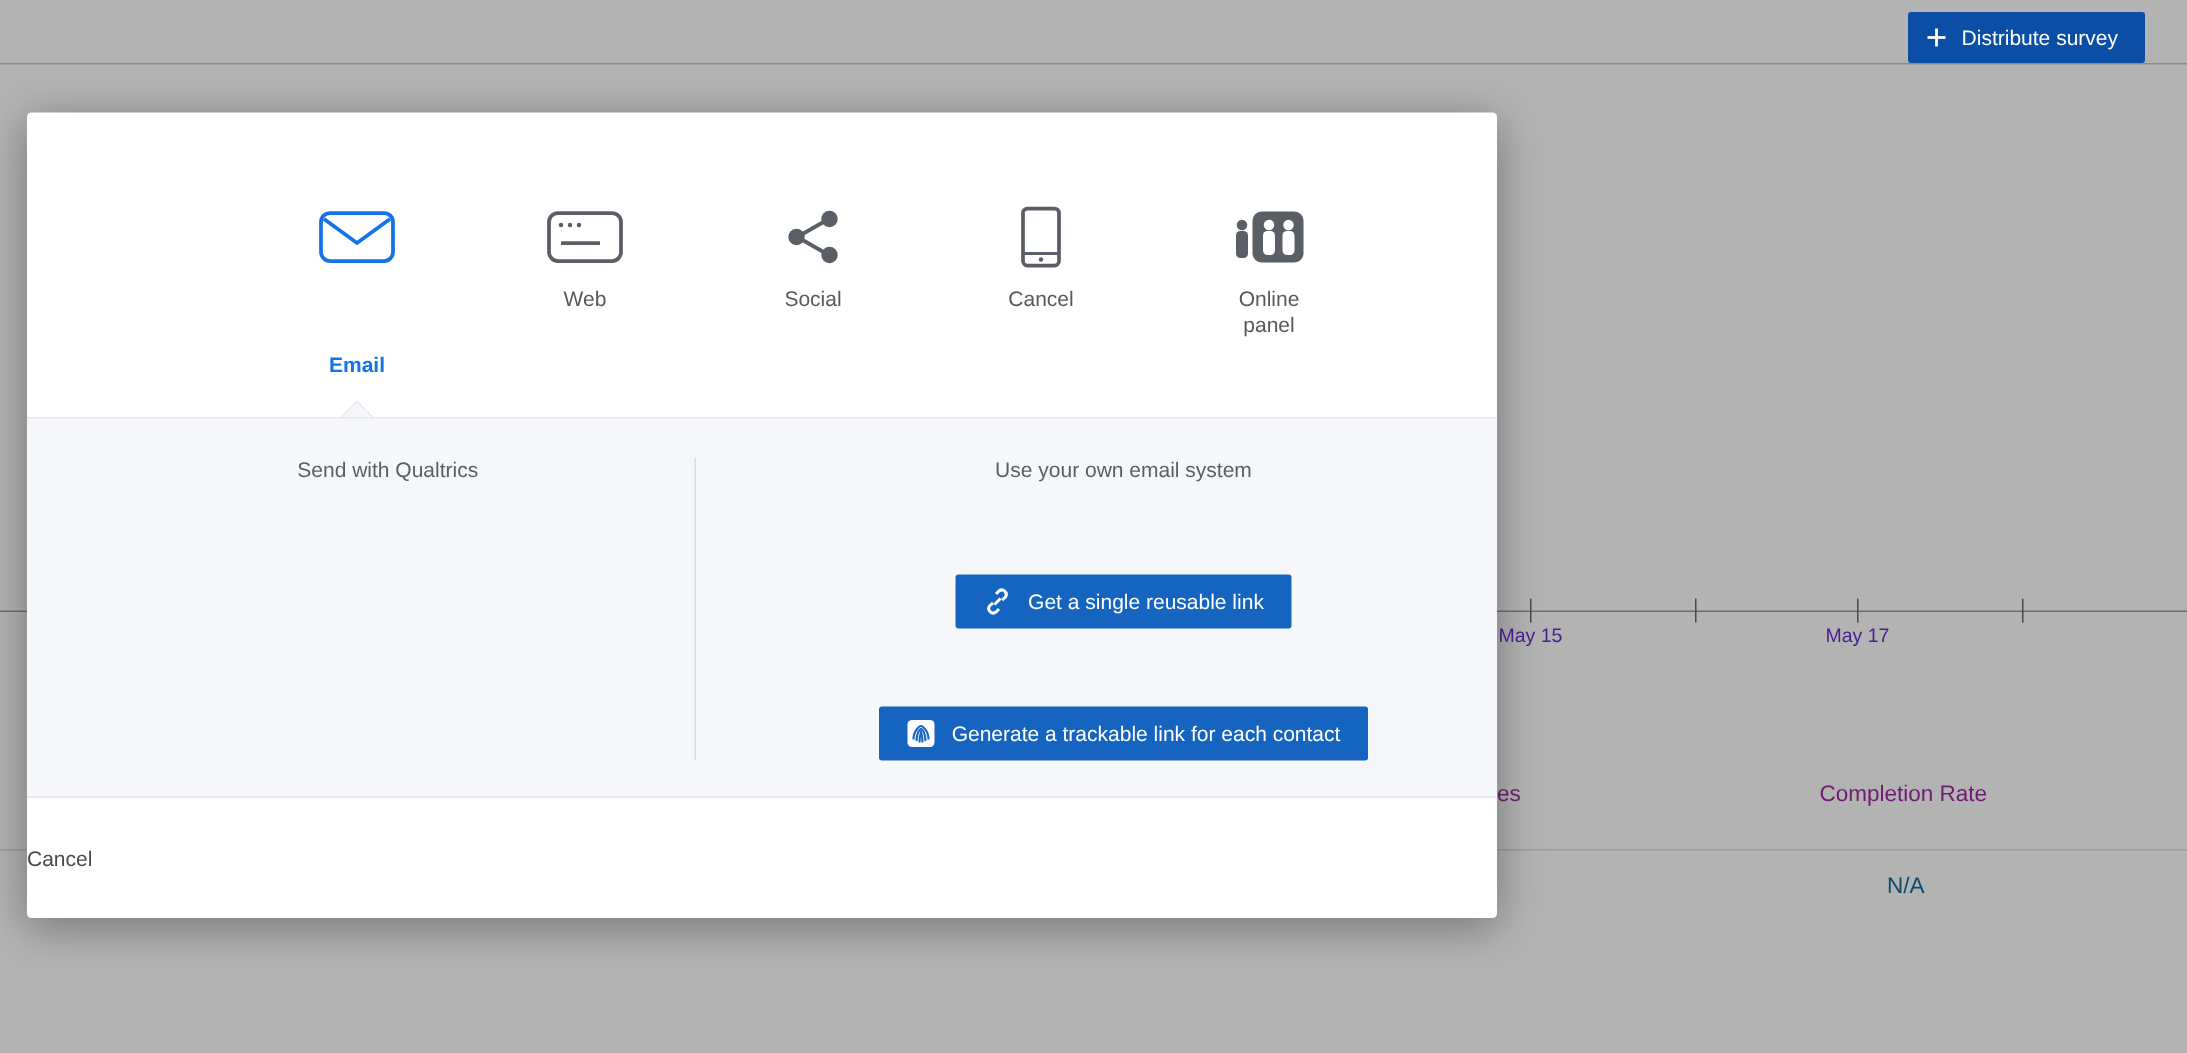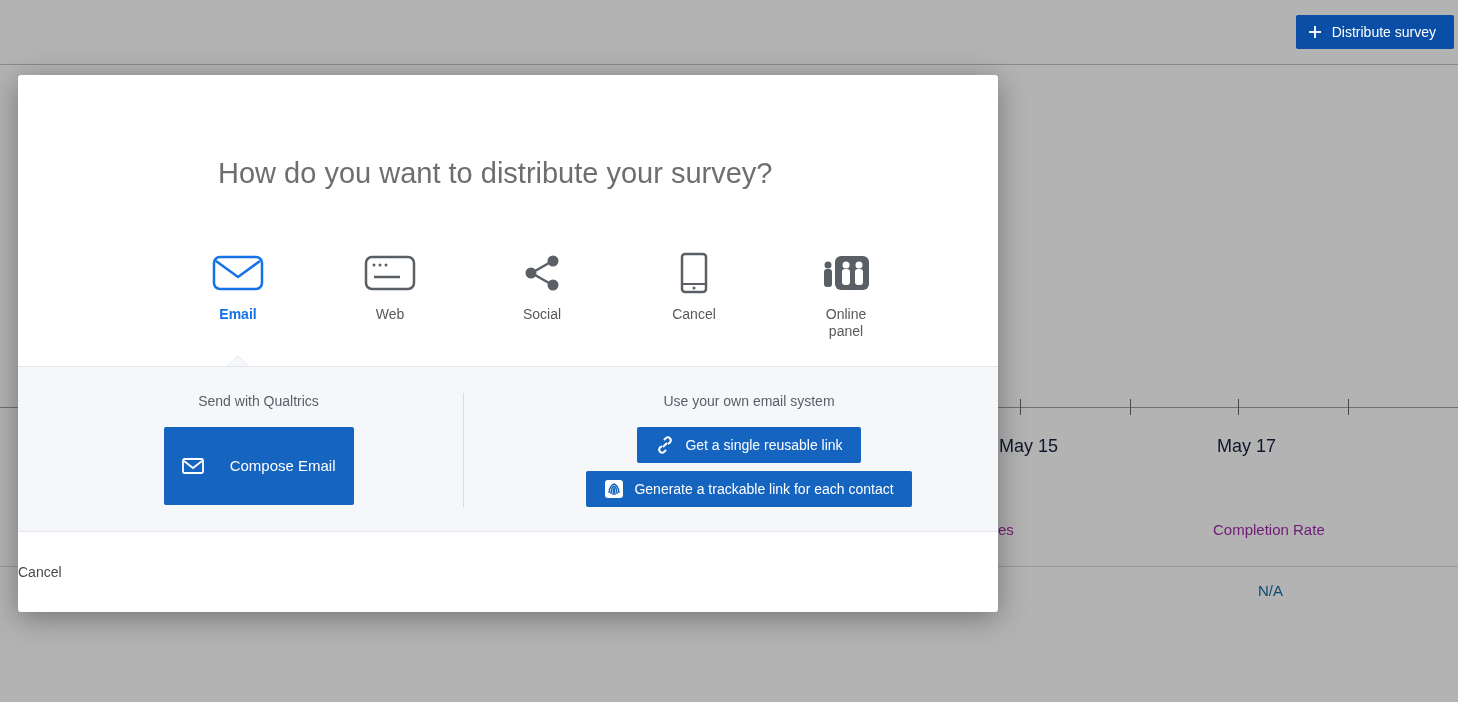--- a/index.html
+++ b/index.html
@@ -14,26 +14,26 @@
       height: 702px;
       overflow: hidden;
       position: relative;
     }
     
     .bg-header {
       position: absolute;
       top: 0;
       left: 0;
       right: 0;
-      height: 65px;
+      height: 43px;
       border-bottom: 1px solid #8a8a8a;
       display: flex;
       justify-content: flex-end;
-      align-items: center;
-      padding-right: 4px;
+      align-items: flex-end;
+      padding-right: 28px;
     }
     .distribute-btn {
       background: #0a4ea6;
       color: #fff;
       border: none;
       border-radius: 2px;
       padding: 8px 18px 8px 10px;
       font-size: 14px;
       display: flex;
       align-items: center;
@@ -52,23 +52,22 @@
     .bg-tick {
       position: absolute;
       top: 399px;
       width: 1px;
       height: 16px;
       background: #4a4a4a;
     }
     .bg-tick-label {
       position: absolute;
       top: 416px;
-      font-size: 18px;
-      color: #0f172a;
-      margin-top: 20px;
+      font-size: 13px;
+      color: #4c1d95;
     }
     .bg-stats {
       position: absolute;
       top: 521px;
       font-size: 15px;
       color: #701a75;
     }
     .bg-footer-line {
       position: absolute;
       top: 566px;
@@ -117,20 +116,21 @@
     }
     .tab-label {
       font-size: 14px;
       color: #595959;
       text-align: center;
       line-height: 1.2;
     }
     .tab.active .tab-label {
       color: #1473e6;
       font-weight: 600;
+      margin-top: 44px;
     }
     .tab-icon {
       height: 38px;
       display: flex;
       align-items: center;
       justify-content: center;
     }
     .tab.active::after {
       content: "";
       position: absolute;
@@ -164,21 +164,21 @@
       padding: 26px 0 24px 0;
     }
     .sub-col {
       flex: 0 0 auto;
       display: flex;
       flex-direction: column;
       align-items: center;
       padding-left: 36px;
     }
     .sub-col.left { width: 445px; }
-    .sub-col.right { flex: 1; border-left: 1px solid #d8dde3; }
+    .sub-col.right { flex: 1; border-left: 1px solid #d8dde3; gap: 44px; }
     .sub-heading {
       font-size: 14px;
       color: #5a5f66;
       margin-bottom: 18px;
     }
     .btn-primary {
       background: #1564c0;
       color: #fff;
       border: none;
       border-radius: 2px;
@@ -227,21 +227,20 @@
 <div class="bg-tick" style="left:1238px"></div>
 <span class="bg-tick-label" style="left:1217px">May 17</span>
 <div class="bg-tick" style="left:1348px"></div>
 
 <span class="bg-stats" style="left:998px">es</span>
 <span class="bg-stats" style="left:1213px">Completion Rate</span>
 <div class="bg-footer-line"></div>
 <span class="bg-na" style="left:1258px">N/A</span>
 
 <div class="modal">
-  <h1 class="modal-title">How do you want to distribute your survey?</h1>
 
   <div class="tabs-row">
 
     <div class="tab active">
       <span class="tab-icon">
         <svg width="52" height="36" viewBox="0 0 52 36" fill="none">
           <rect x="2" y="2" width="48" height="32" rx="6" stroke="#1473e6" stroke-width="2.5"></rect>
           <path d="M4 6 L26 22 L48 6" stroke="#1473e6" stroke-width="2.5" fill="none"></path>
         </svg>
       </span>
@@ -298,27 +297,20 @@
         </svg>
       </span>
       <span class="tab-label" style="width:70px">Online panel</span>
     </div>
 
   </div>
 
   <div class="sub-panel">
     <div class="sub-col left">
       <div class="sub-heading">Send with Qualtrics</div>
-      <button class="btn-primary btn-compose">
-        <svg width="22" height="16" viewBox="0 0 22 16" fill="none" stroke="#fff" stroke-width="1.8">
-          <rect x="1" y="1" width="20" height="14" rx="1.5"></rect>
-          <path d="M2 3 L11 10 L20 3"></path>
-        </svg>
-        <span>Compose Email</span>
-      </button>
     </div>
     <div class="sub-col right">
       <div class="sub-heading">Use your own email system</div>
       <button class="btn-primary btn-link1">
         <svg width="20" height="20" viewBox="0 0 20 20" fill="none" stroke="#fff" stroke-width="2">
           <path d="M8 12 L12 8"></path>
           <path d="M9 5 L11 3 a3 3 0 0 1 4.2 4.2 L13 9"></path>
           <path d="M11 15 L9 17 a3 3 0 0 1 -4.2 -4.2 L7 11"></path>
         </svg>
         <span>Get a single reusable link</span>

